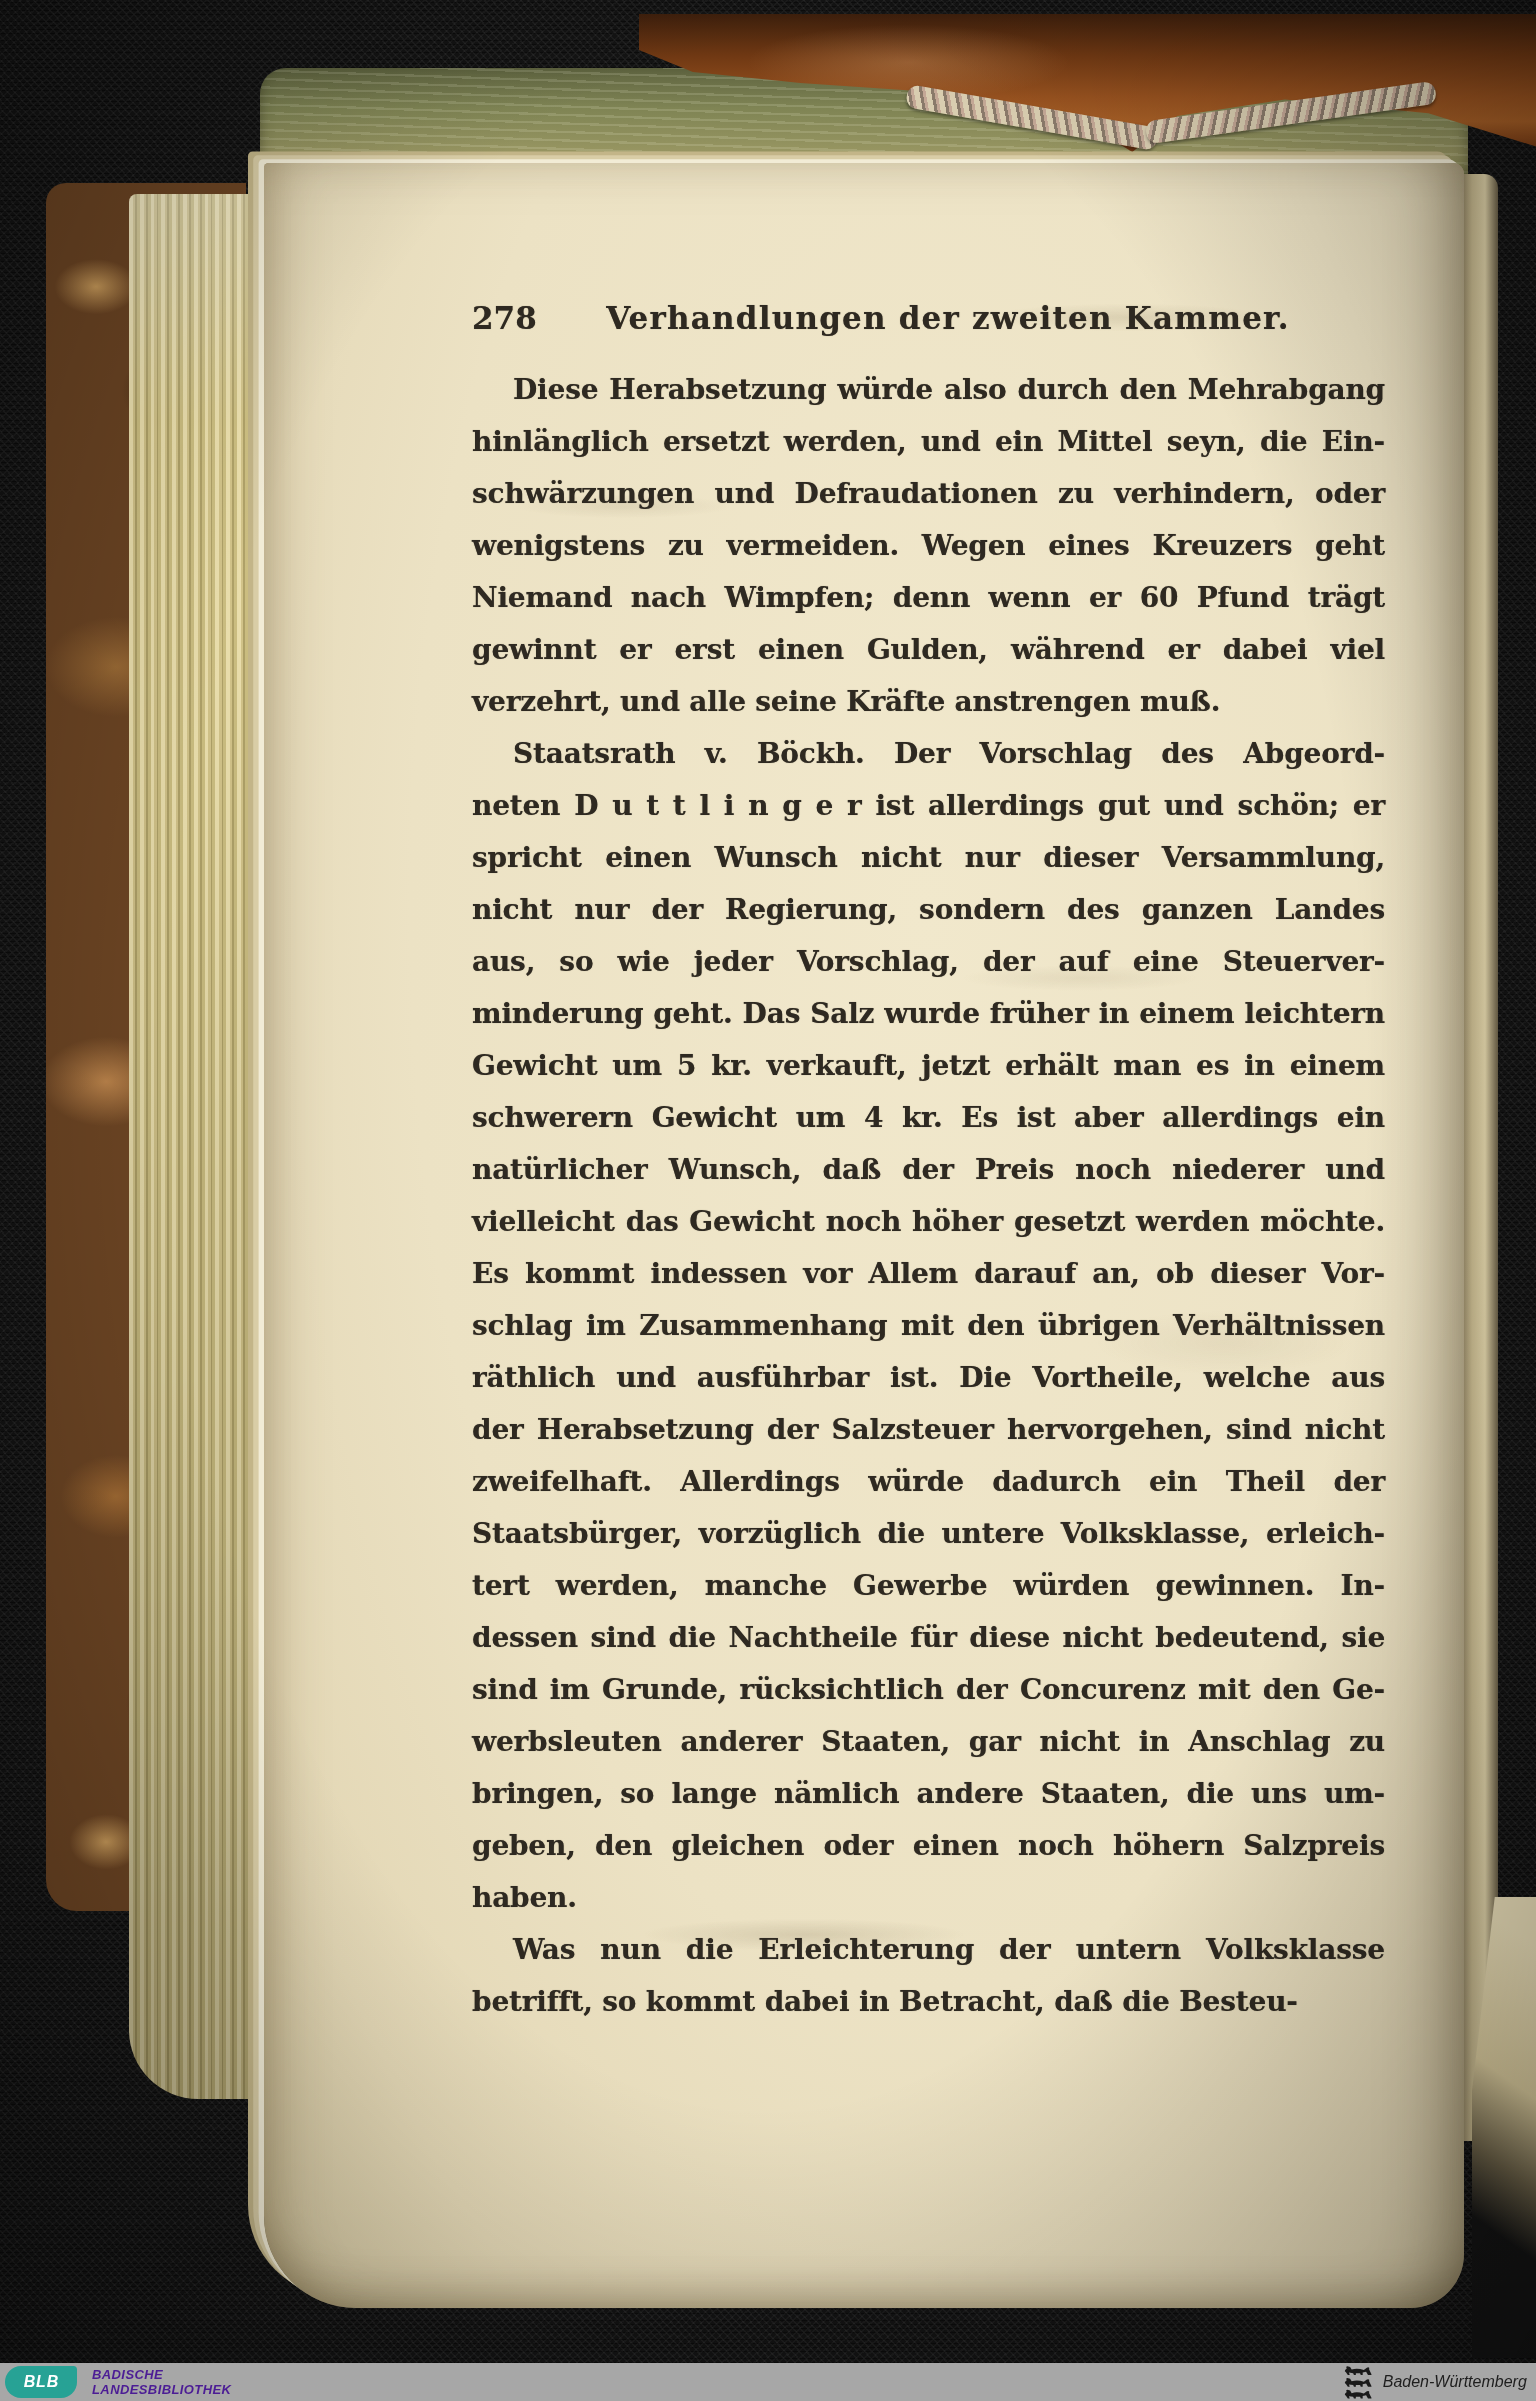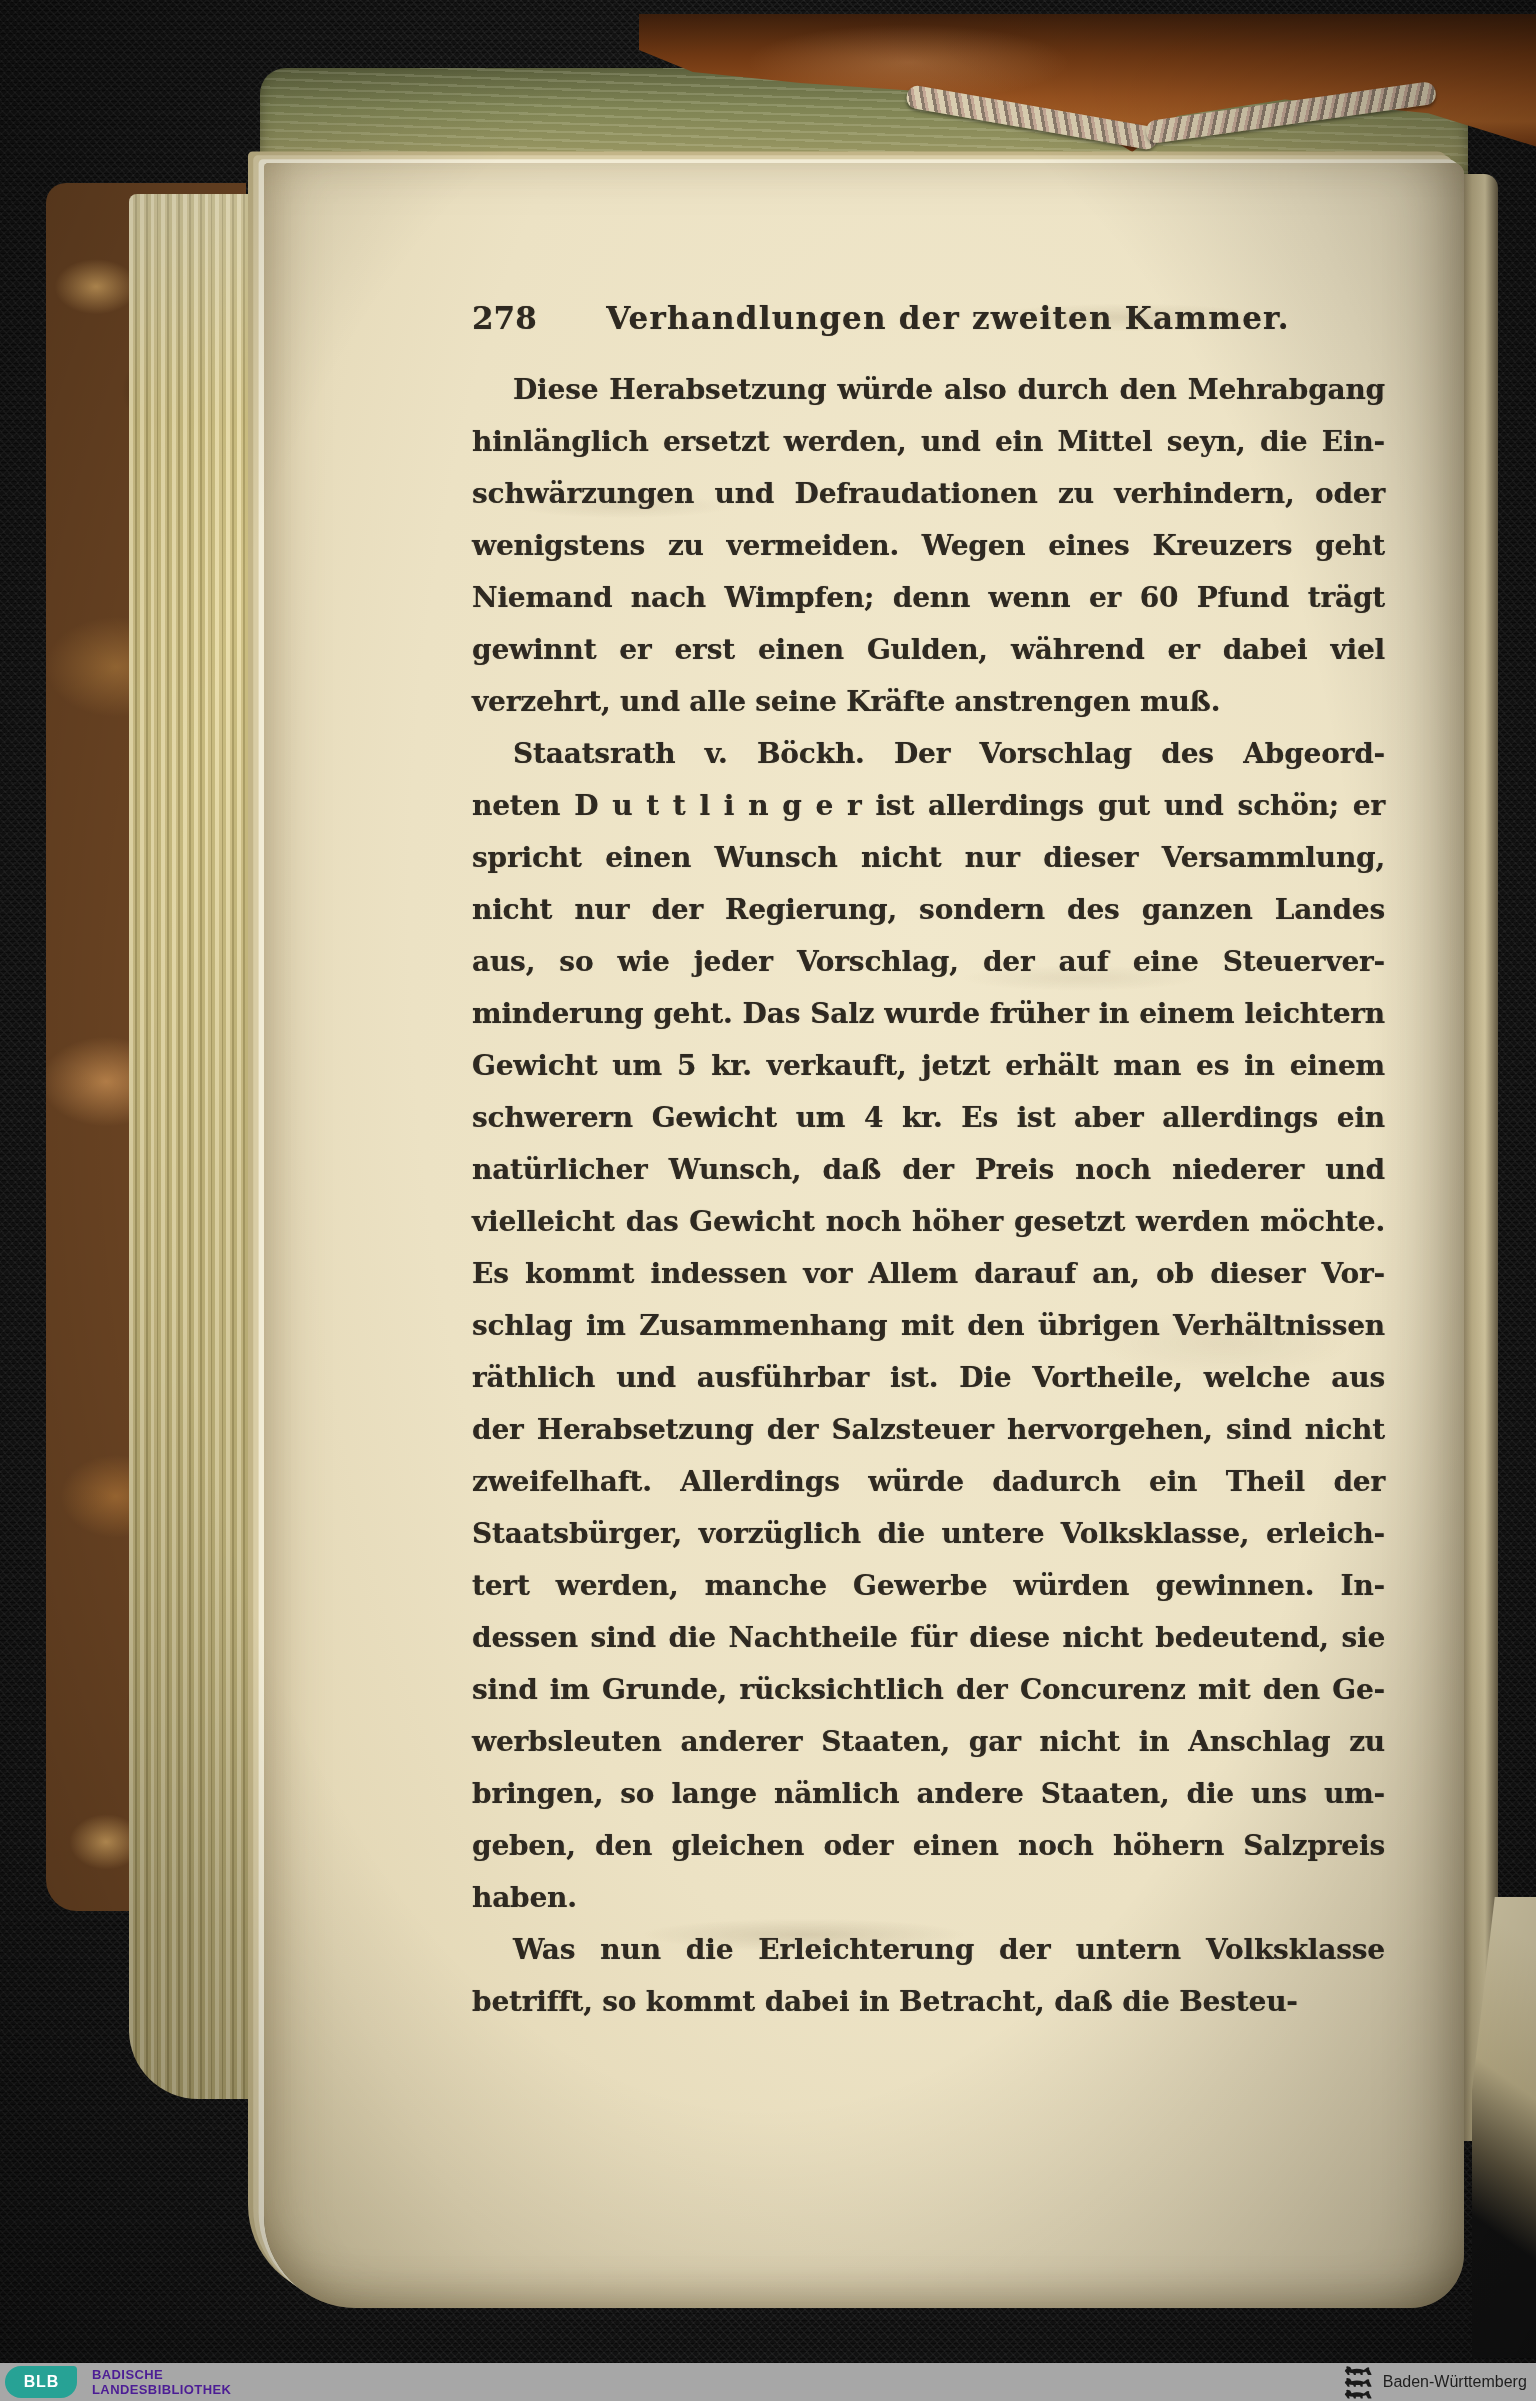--- a/index.html
+++ b/index.html
@@ -103,20 +103,21 @@
     height:52px;line-height:52px;font-size:28px;font-weight:700;letter-spacing:-0.2px;
     white-space:nowrap;overflow:visible;
   }
   .tline.just{white-space:normal;text-align:justify;text-align-last:justify;}
   .tline.indent{padding-left:41px;}
 
   
   .footer-bar{
     position:absolute;left:0;bottom:0;width:1536px;height:38px;background:#a7a7a7;z-index:20;
     font-family:"Liberation Sans", sans-serif;
+    font-style:italic;
   }
   .blb-badge{
     position:absolute;left:5.4px;top:3.1px;width:72px;height:32px;border-radius:17px 3.8px 17px 17px;
     background:#27a295;display:flex;align-items:center;justify-content:center;
     color:#fff;font-weight:700;font-size:16px;letter-spacing:0.8px;
   }
   .lib-name{position:absolute;left:92px;top:3.8px;color:#4c1d95;font-weight:700;font-size:13px;line-height:15.4px;letter-spacing:0.4px;}
   .bw-group{position:absolute;right:9.2px;top:0;height:38px;display:flex;align-items:center;gap:9.2px;}
   .bw-label{color:#1e1e1e;font-size:16px;}
   .lions{display:block;}

